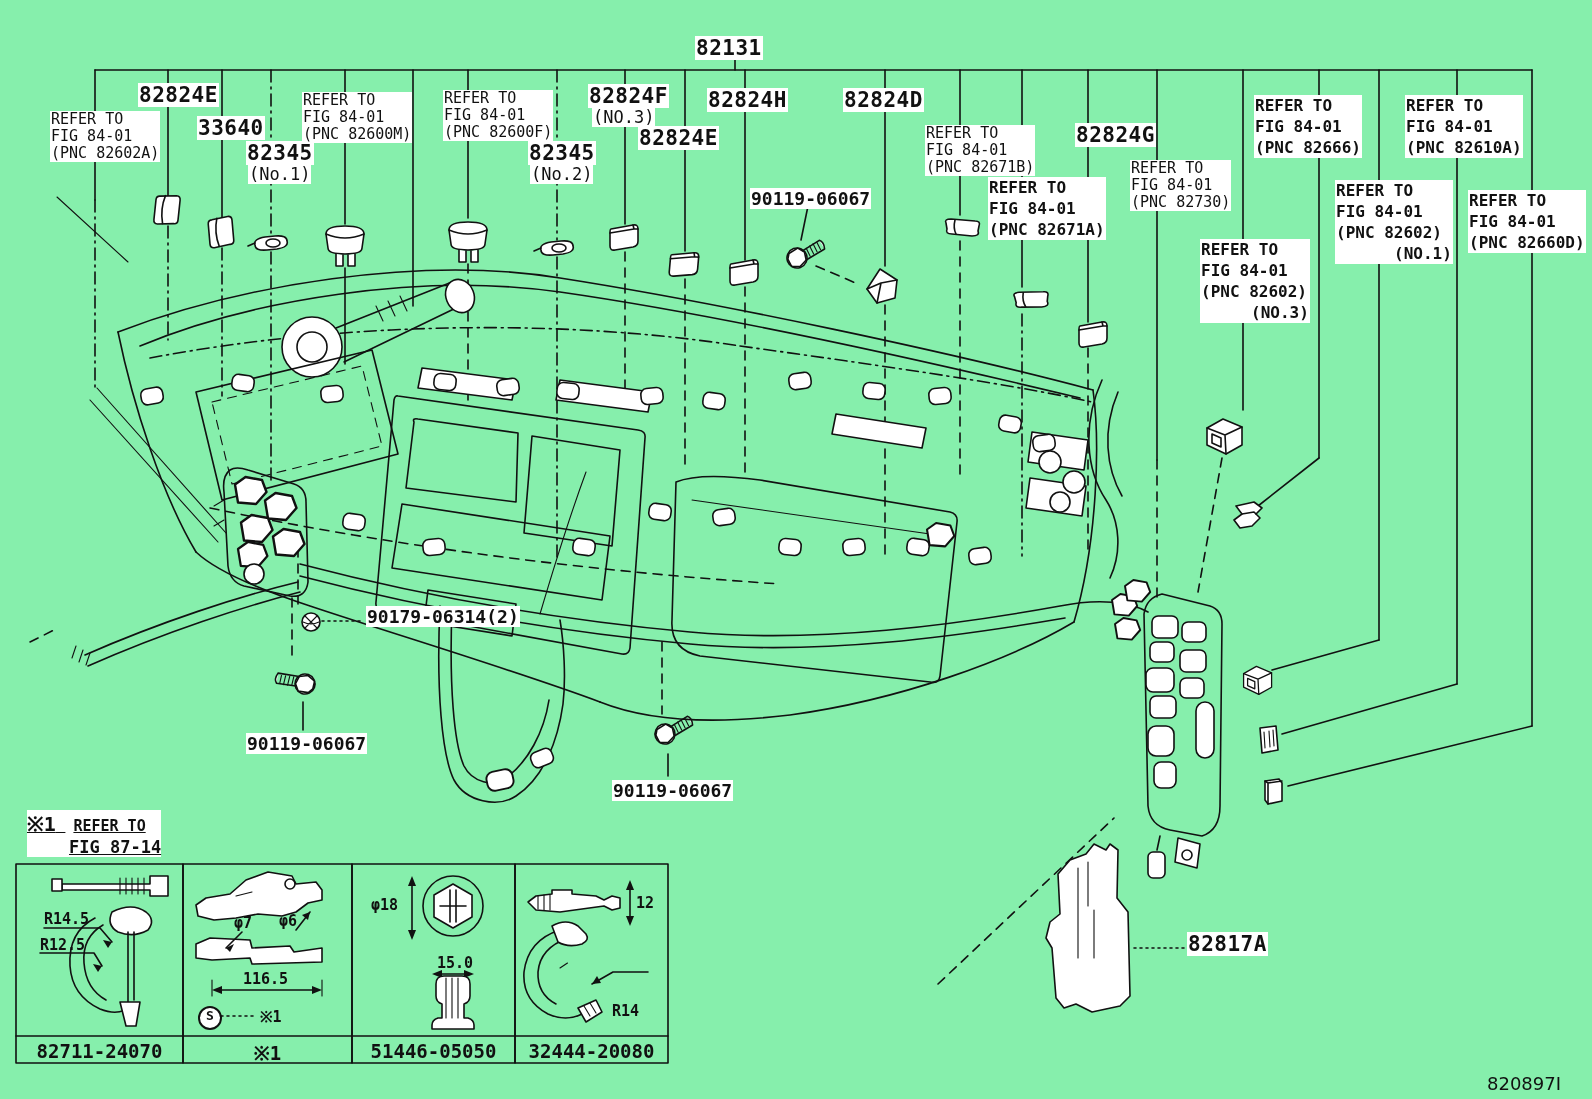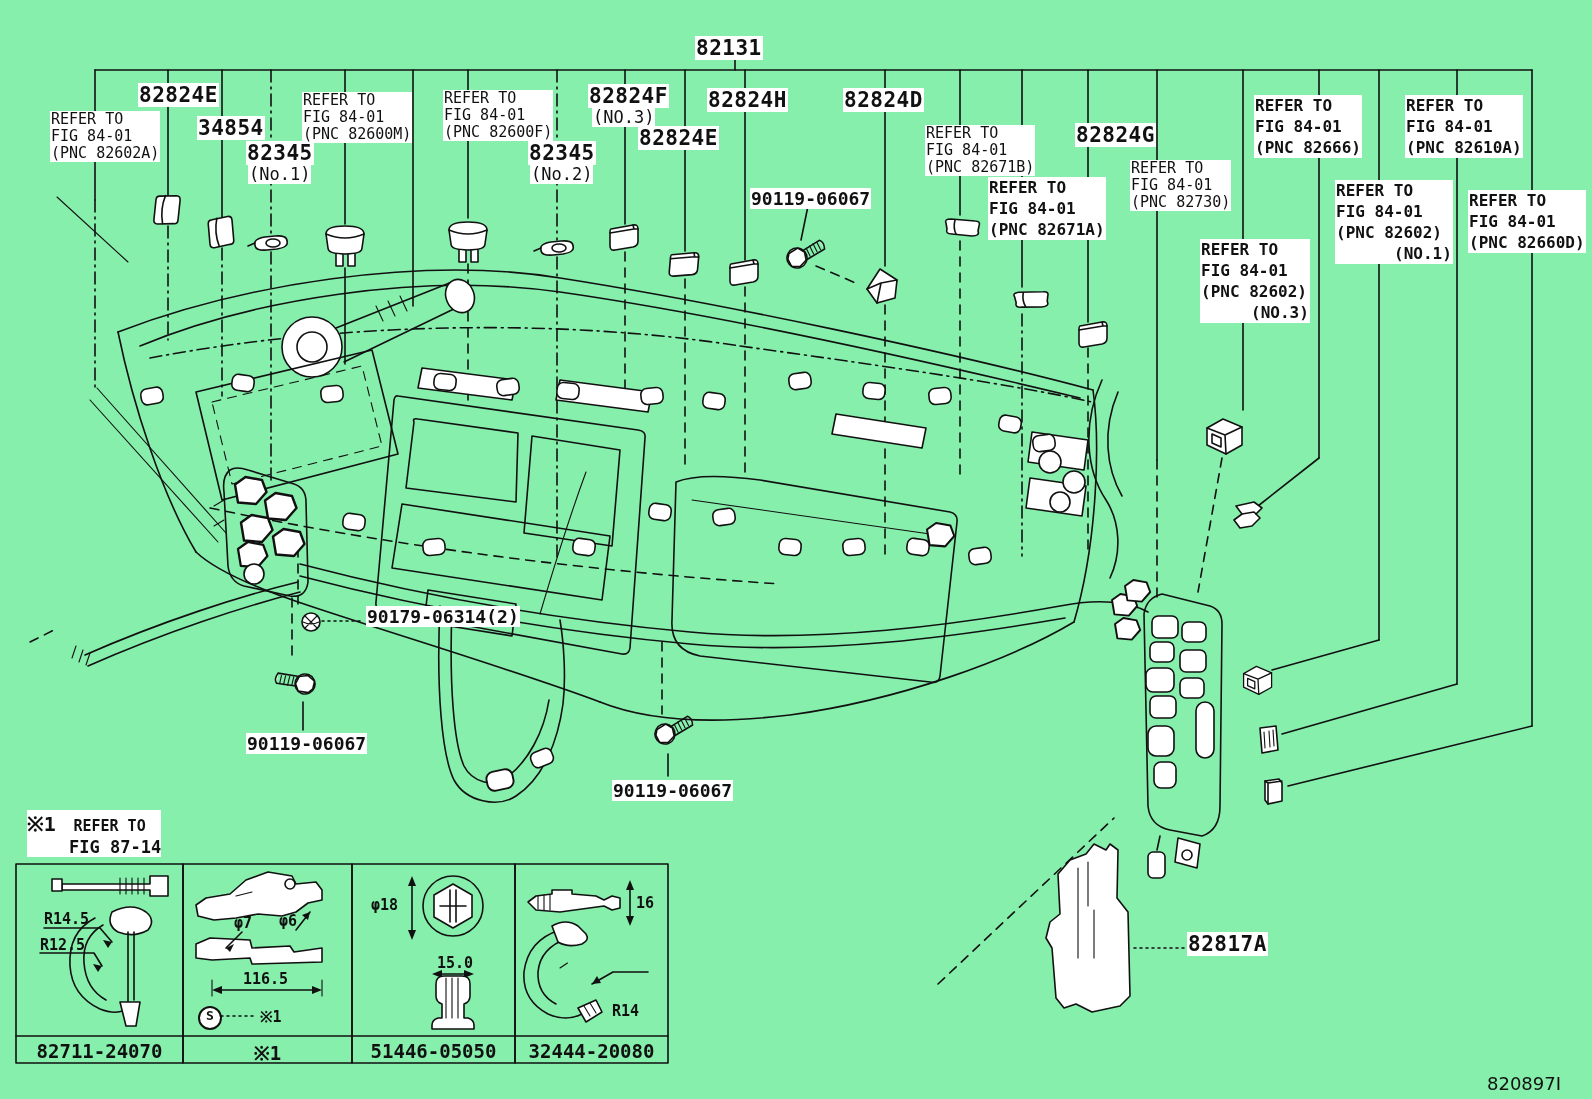--- a/index.html
+++ b/index.html
@@ -14,21 +14,21 @@
   svg .dot{ stroke-dasharray:2 4; }
   svg .ah { fill:#111; stroke:none; }
   .lbl { position:absolute; white-space:nowrap; background:#fff; padding:0 1px; }
   .pn   { font:700 21px "DejaVu Sans Mono", monospace; letter-spacing:.5px; }
   .pn18 { font:700 18px "DejaVu Sans Mono", monospace; }
   .sub  { font:400 17px "DejaVu Sans Mono", monospace; }
   .rf   { font:400 15px "DejaVu Sans Mono", monospace; line-height:17px; }
   .rfb  { font:700 16px "DejaVu Sans Mono", monospace; line-height:21px; }
   .dim  { position:absolute; font:700 15px "DejaVu Sans Mono", monospace; background:none; white-space:nowrap; }
   .cellpn { position:absolute; font:700 19px "DejaVu Sans Mono", monospace; text-align:center; }
-  .notew { position:absolute; background:#fff; }
+  .notew { position:absolute; background:#fff;text-decoration:underline; }
   .note-mark { font:700 20px "DejaVu Sans Mono", monospace; }
   .note-l1 { font:700 15px "DejaVu Sans Mono", monospace; }
   .note-l2 { font:700 17px "DejaVu Sans Mono", monospace; }
   .s-symbol { position:absolute; width:20px; height:20px; border:2px solid #111; border-radius:50%;
               text-align:center; line-height:20px; font:700 13px "DejaVu Sans Mono", monospace; background:#fff; }
   .footer { font:400 18px "DejaVu Sans", sans-serif; background:none; }
   .indent1 { margin-left:58px; }
   .indent2 { margin-left:50px; }
 </style>
 </head>
@@ -382,21 +382,21 @@
     <path class="s thin" d="M584,1006 L590,1016 M590,1003 L596,1013"></path>
     <path class="s" d="M613,972 H648 M613,972 L592,984"></path>
         <path class="ah" d="M592,984 l9,-1 -4,-7 z"></path>
     <path class="s thin da" d="M560,968 L572,960"></path>
   </g>
 </svg>
 
 <div class="lbl pn" style="left:695px; top:36px;">82131</div>
 
 <div class="lbl pn" style="left:138px; top:83px;">82824E</div>
-<div class="lbl pn" style="left:197px; top:116px;">34854</div>
+<div class="lbl pn" style="left:197px; top:116px;">33640</div>
 <div class="lbl pn" style="left:246px; top:141px;">82345</div>
 <div class="lbl sub" style="left:248px; top:164px;">(No.1)</div>
 <div class="lbl pn" style="left:588px; top:84px;">82824F</div>
 <div class="lbl sub" style="left:592px; top:107px;">(NO.3)</div>
 <div class="lbl pn" style="left:528px; top:141px;">82345</div>
 <div class="lbl sub" style="left:530px; top:164px;">(No.2)</div>
 <div class="lbl pn" style="left:638px; top:126px;">82824E</div>
 <div class="lbl pn" style="left:707px; top:88px;">82824H</div>
 <div class="lbl pn" style="left:843px; top:88px;">82824D</div>
 <div class="lbl pn" style="left:1075px; top:123px;">82824G</div>
@@ -473,21 +473,21 @@
 
 <div class="dim" style="left:44px;  top:910px;">R14.5</div>
 <div class="dim" style="left:40px;  top:936px;">R12.5</div>
 <div class="dim" style="left:234px; top:914px;">φ7</div>
 <div class="dim" style="left:279px; top:912px;">φ6</div>
 <div class="dim" style="left:243px; top:970px;">116.5</div>
 <div class="s-symbol" style="left:198px; top:1006px;">S</div>
 <div class="dim" style="left:260px; top:1006px;">※1</div>
 <div class="dim" style="left:371px; top:896px;">φ18</div>
 <div class="dim" style="left:437px; top:954px;">15.0</div>
-<div class="dim" style="left:636px; top:894px;">16</div>
+<div class="dim" style="left:636px; top:894px;">12</div>
 <div class="dim" style="left:612px; top:1002px;">R14</div>
 
 <div class="cellpn" style="left:16px;  top:1040px; width:167px;">82711-24070</div>
 <div class="cellpn" style="left:183px; top:1040px; width:169px;">※1</div>
 <div class="cellpn" style="left:352px; top:1040px; width:163px;">51446-05050</div>
 <div class="cellpn" style="left:515px; top:1040px; width:153px;">32444-20080</div>
 
 <div class="lbl footer" style="left:1486px; top:1073px;">820897I</div>
 
 </div>

